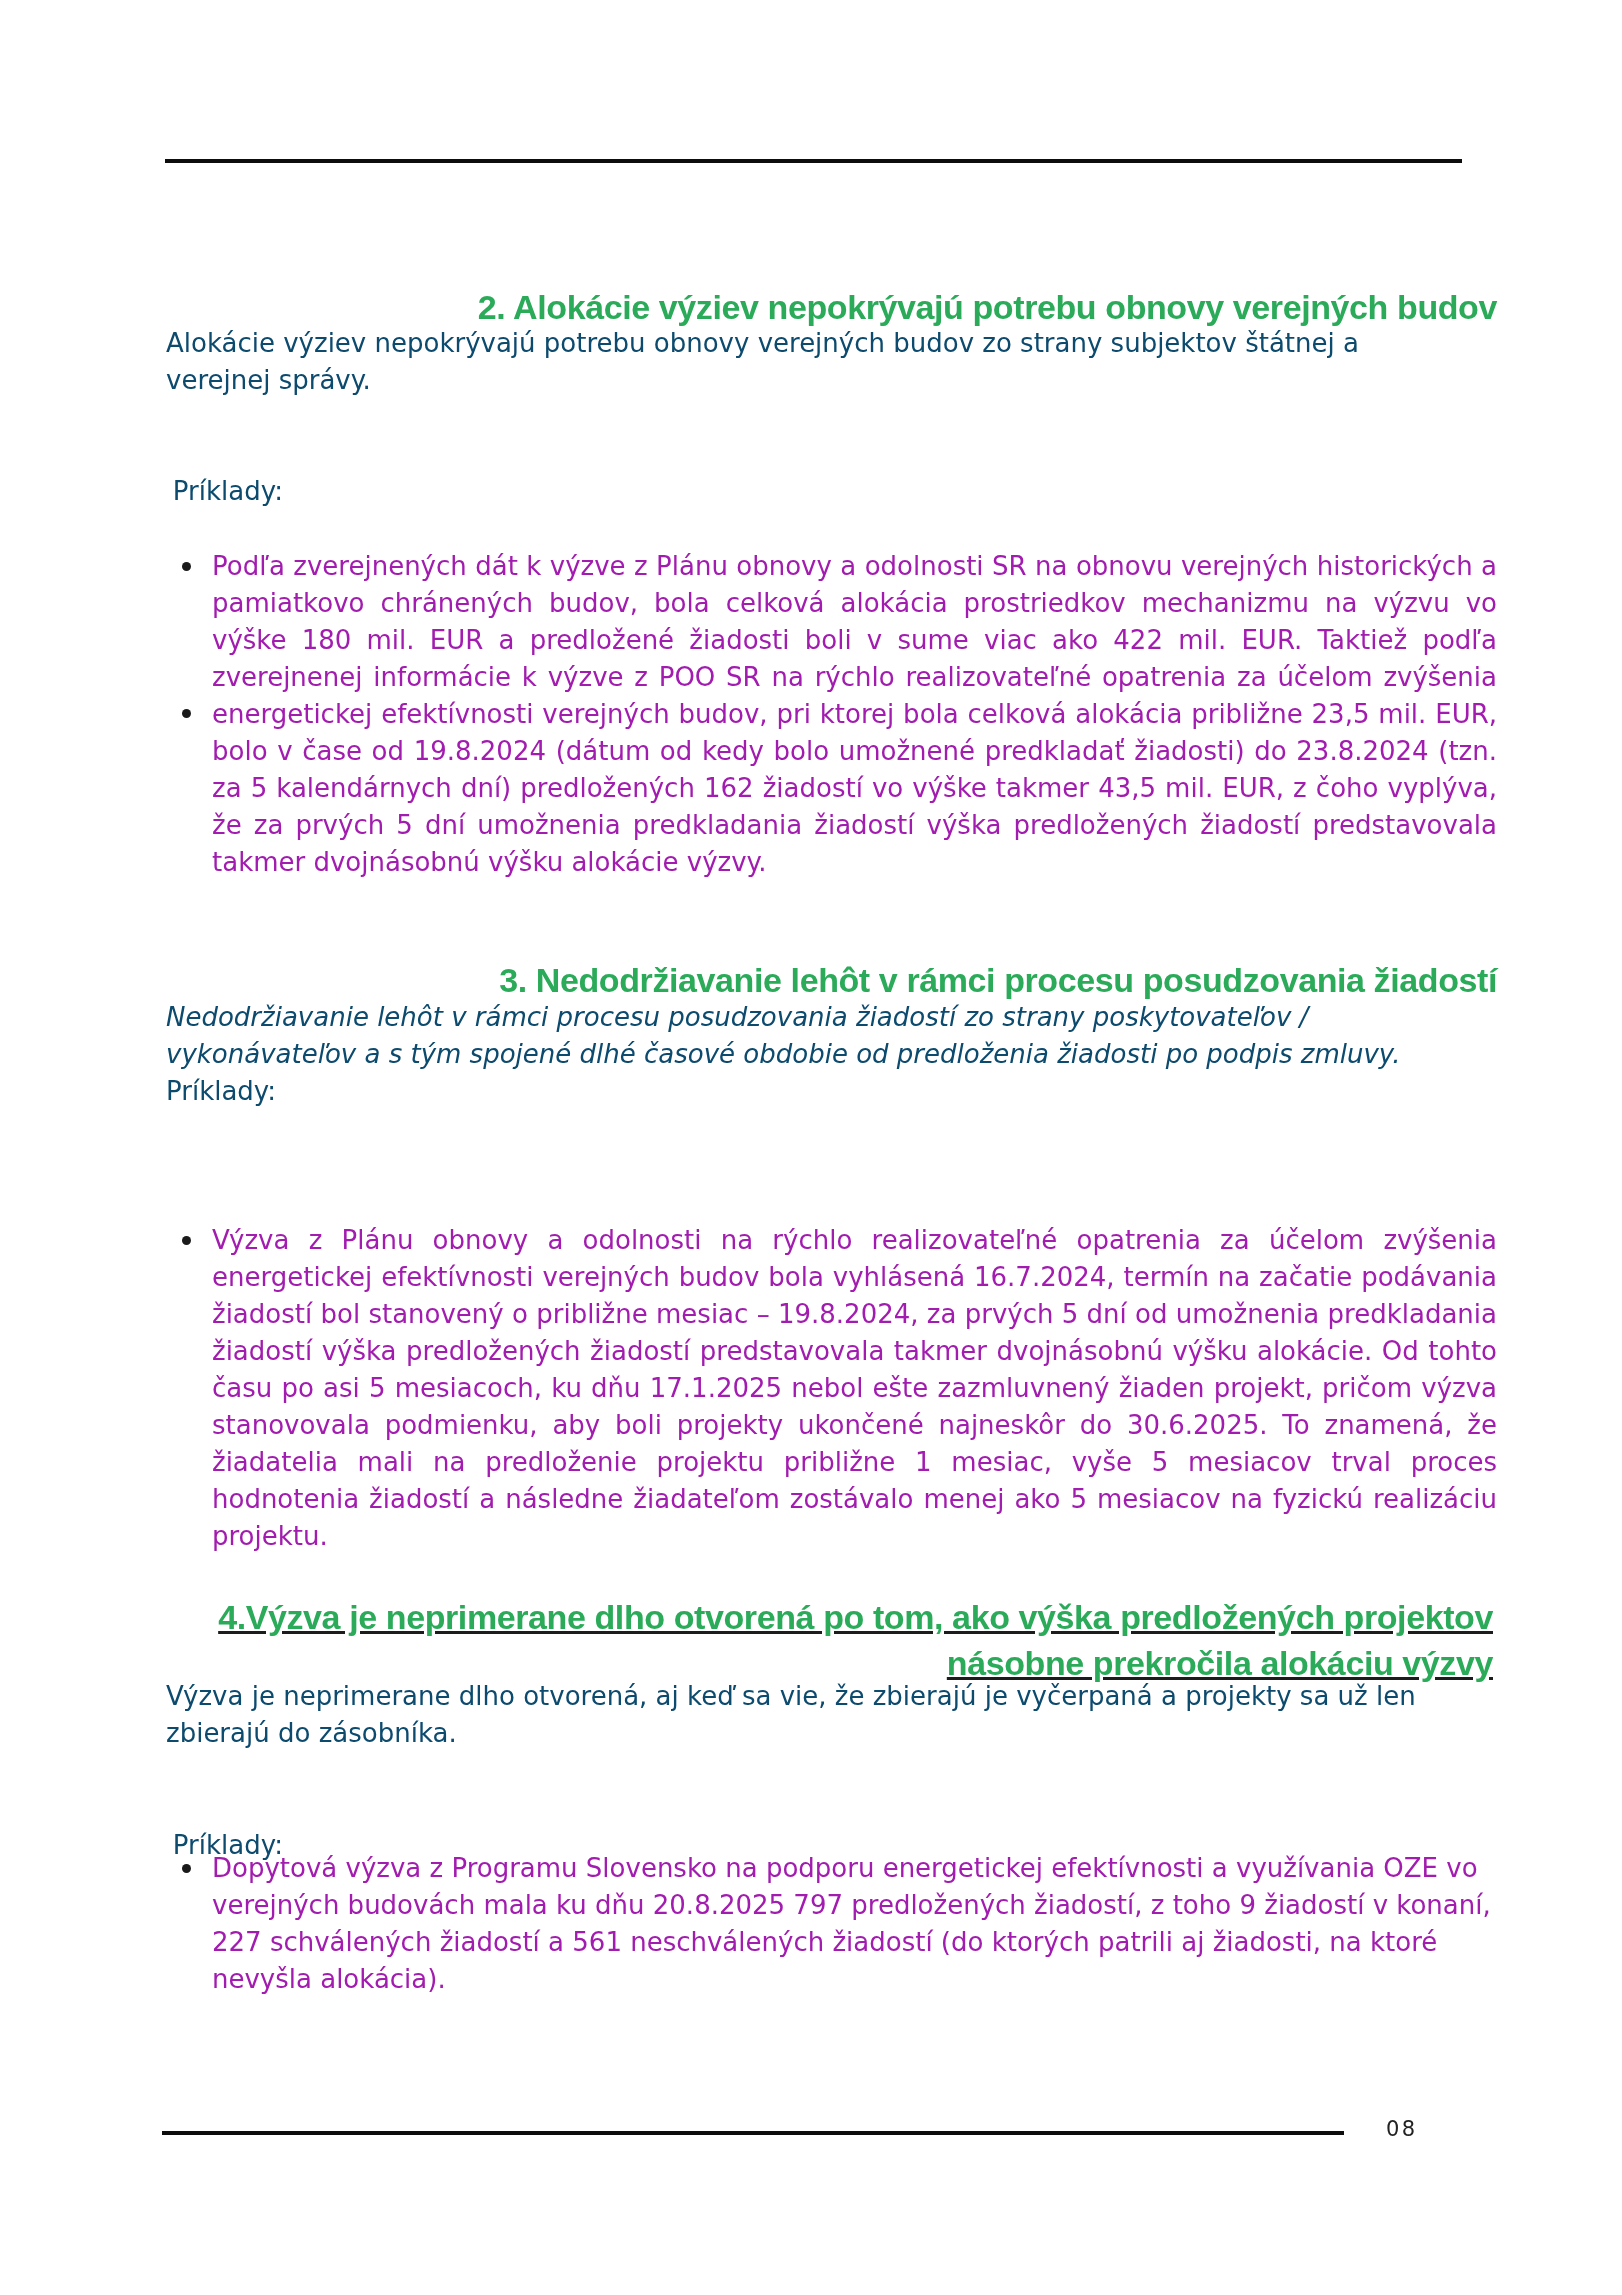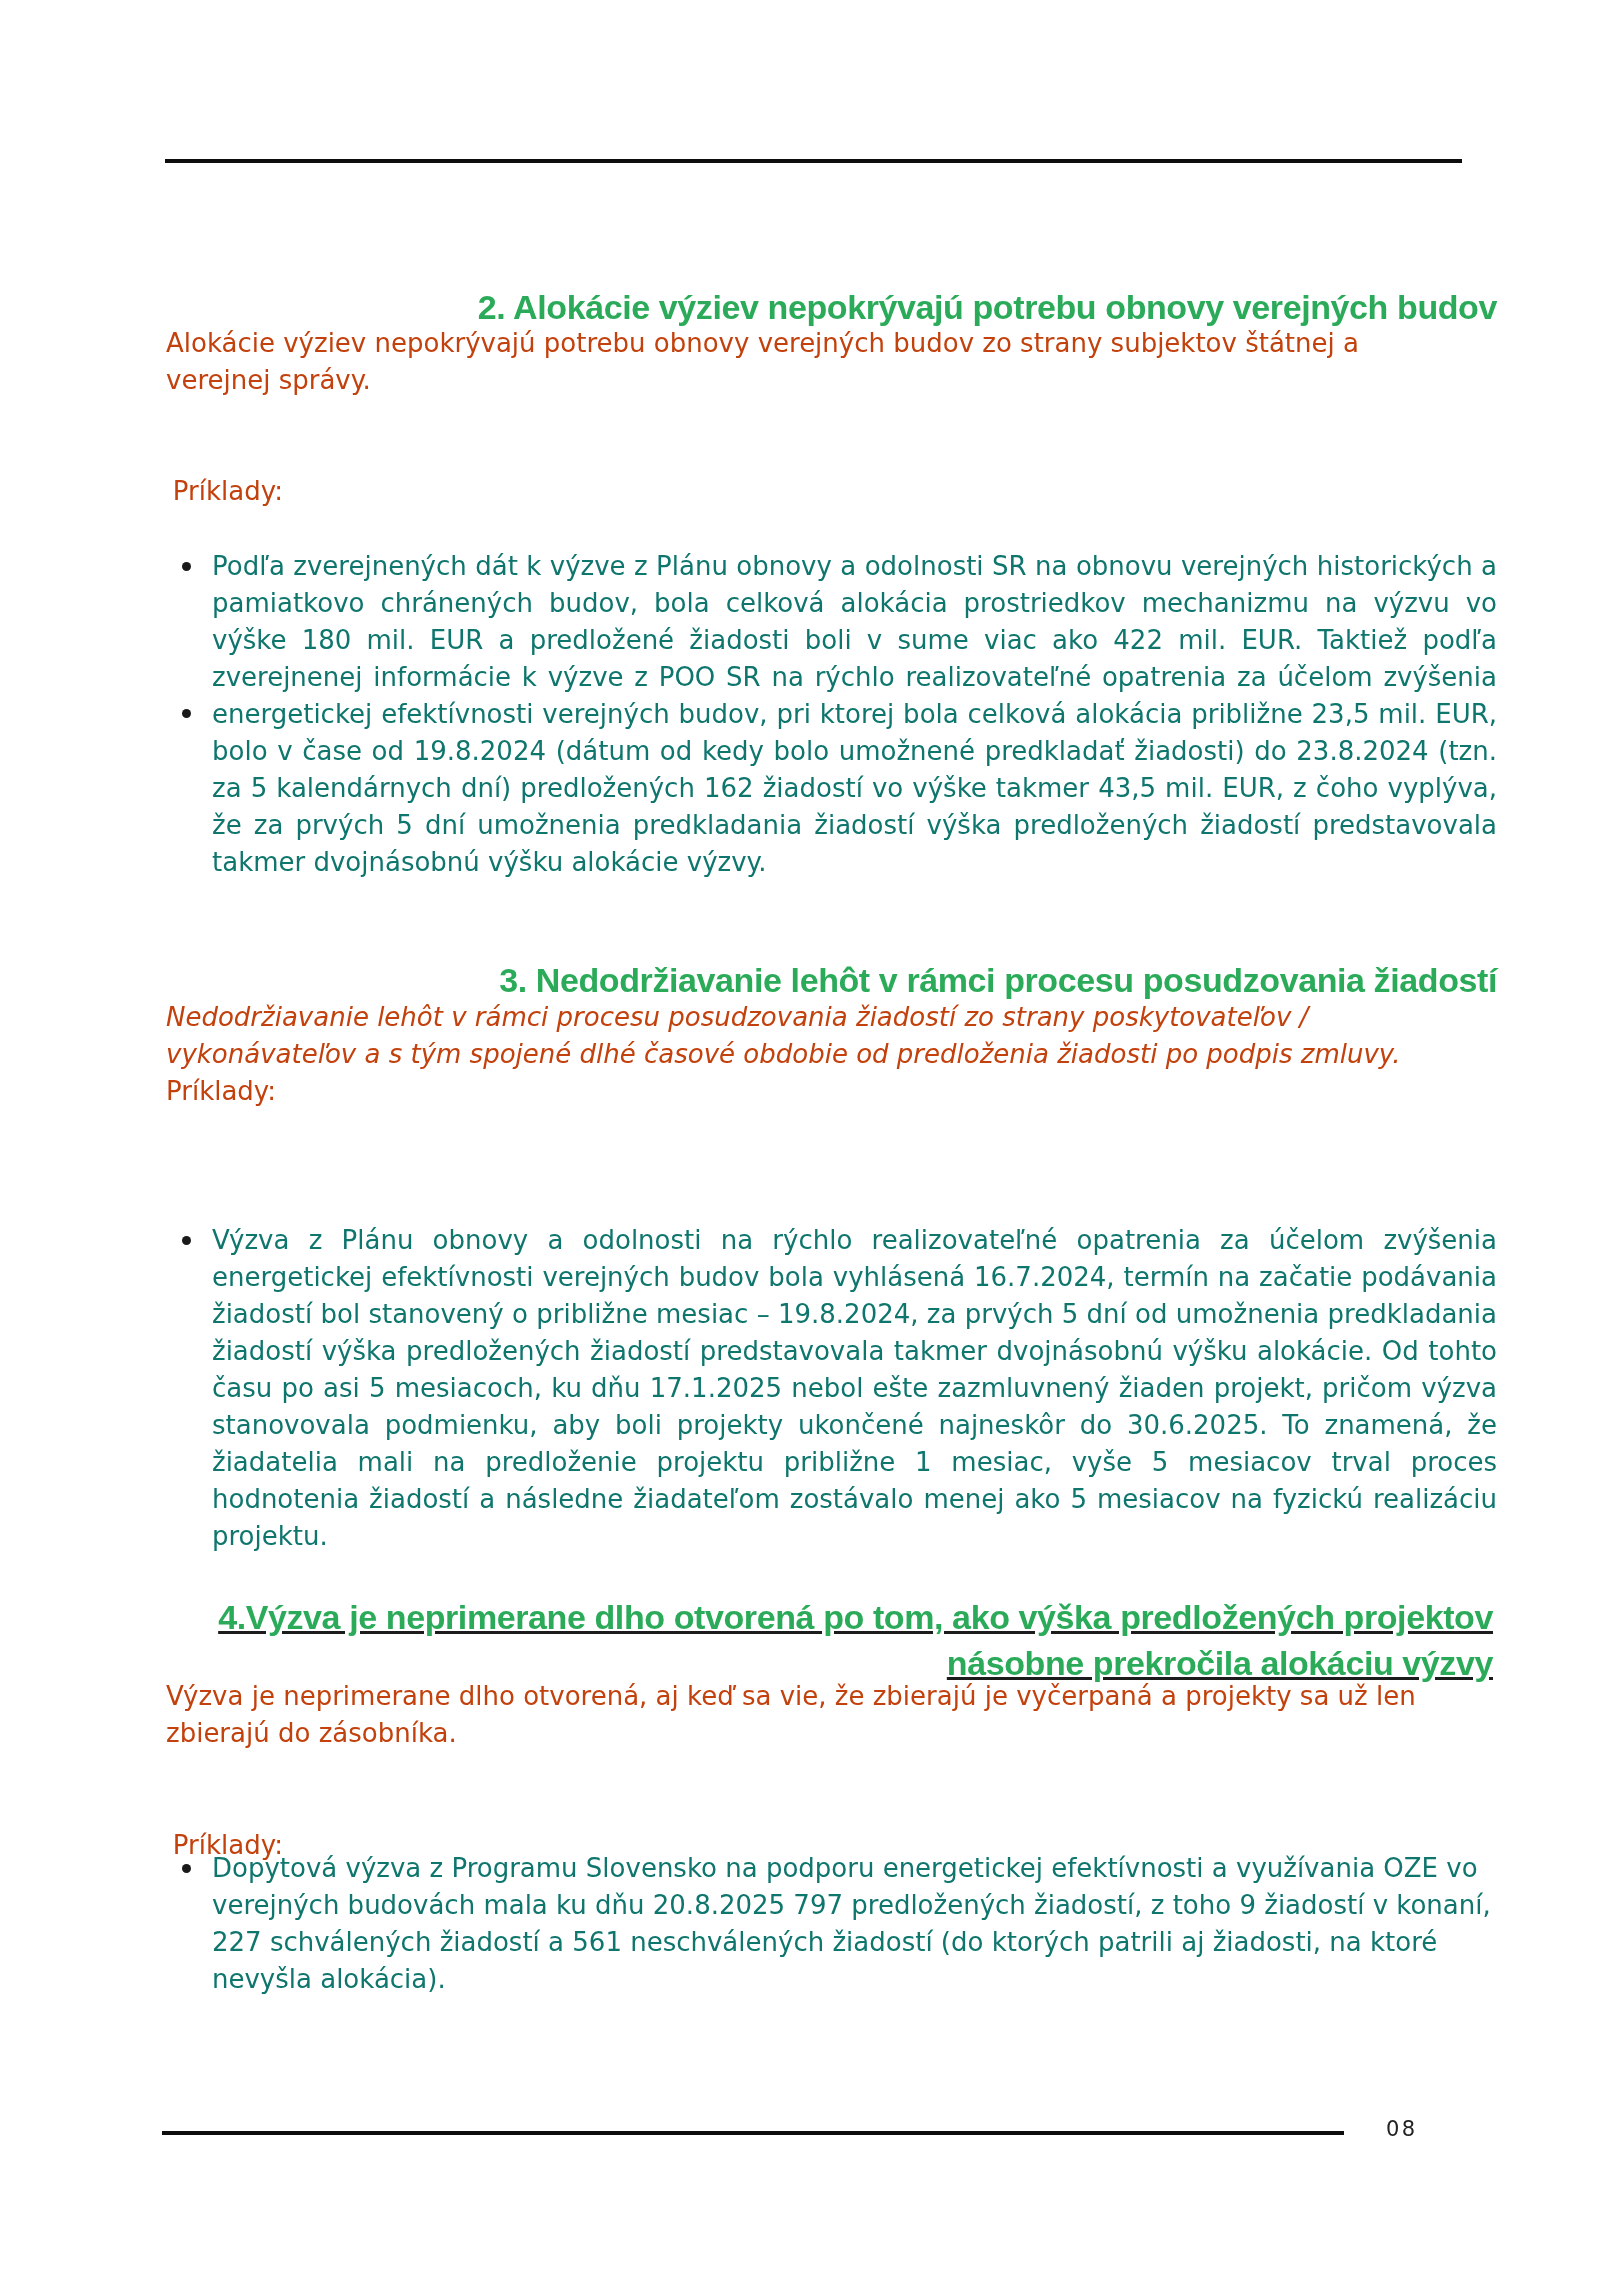--- a/index.html
+++ b/index.html
@@ -40,35 +40,35 @@
       font-size: 34px;
       line-height: 46px;
       color: #2bab59;
       letter-spacing: -0.4px;
       text-align: right;
     }
     p {
       margin: 0;
       font-size: 26px;
       line-height: 37px;
-      color: #c2410c;
+      color: #0c4a6e;
     }
     .examples-label { padding-left: 6.8px; }
     .bullet-list {
       list-style: none;
       margin: 0;
       padding: 0;
     }
     .bullet-item {
       position: relative;
       padding-left: 46px;
       font-size: 26px;
       line-height: 37px;
       text-align: justify;
-      color: #0f766e;
+      color: #a21caf;
     }
     .bullet-dot {
       position: absolute;
       left: 16px;
       width: 9.3px;
       height: 9.3px;
       border-radius: 50%;
       background: #1a1a1a;
     }
     .bullet-dot.d1 { top: 13.5px; }

